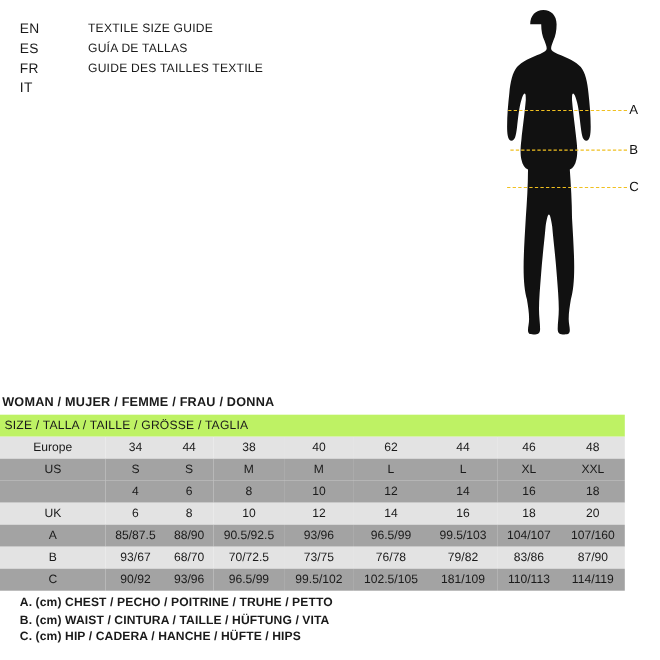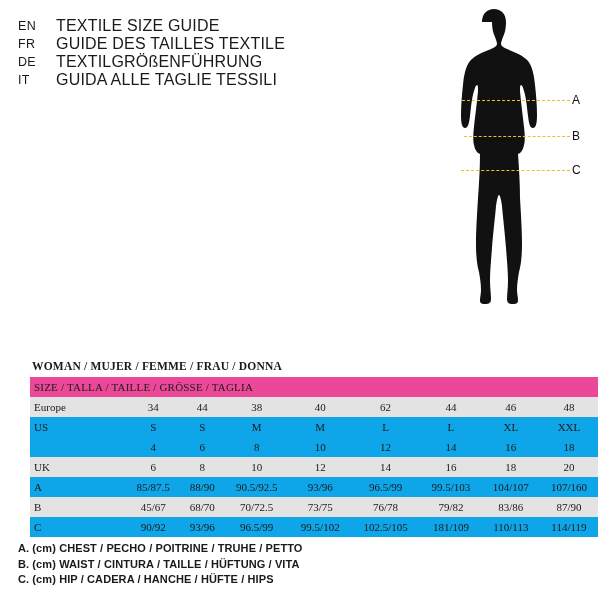--- a/index.html
+++ b/index.html
@@ -33,23 +33,24 @@
     align-items: flex-start;
     height: 18px;
     line-height: 18px;
   }
   .lang-code {
     width: 38px;
     font-size: 12.5px;
     letter-spacing: 0.3px;
   }
   .lang-text {
-    font-size: 16px;
+    font-size: 11px;
     letter-spacing: 0.2px;
     white-space: nowrap;
+    margin-left: 24px;
   }
 
   
   .figure-wrap {
     position: absolute;
     left: 420px;
     top: 8px;
     width: 170px;
     height: 360px;
   }
@@ -64,55 +65,54 @@
   .measure-label {
     position: absolute;
     font-size: 12px;
     color: #111;
     font-family: "Liberation Sans", sans-serif;
   }
 
   
   .table-zone {
     position: absolute;
-    left: 30px;
+    left: 0;
     top: 358px;
     width: 568px;
-    font-family: Liberation Serif, serif;
   }
   .woman-head {
     font-size: 11.5px;
     font-weight: bold;
     letter-spacing: 0.2px;
     padding: 2px 2px 5px 2px;
   }
   table.size {
     border-collapse: collapse;
     width: 568px;
     font-size: 11px;
   }
   table.size td, table.size th {
     padding: 2px 4px;
     text-align: center;
     font-weight: normal;
     height: 16px;
   }
   table.size tr.header-row td {
-    background: #ec4899;
+    background: #bef264;
     text-align: left;
     font-size: 11px;
     letter-spacing: 0.2px;
   }
   table.size td.rowlabel {
-    text-align: left;
+    text-align: center;
     padding-left: 4px;
     width: 88px;
   }
   tr.shade td { background: #e3e3e3; }
-  tr.plain td { background: #0ea5e9; margin-left: 36px; }
+  tr.plain td { background: #a3a3a3; margin-left: 36px; }
 
   
   .legend {
     position: absolute;
     left: 18px;
     top: 541px;
     width: 560px;
   }
   .legend div {
     font-size: 11px;
@@ -125,30 +125,29 @@
 <body>
 
 <div class="page">
 
   <div class="lang-block">
     <div class="lang-row">
       <span class="lang-code">EN</span>
       <span class="lang-text">TEXTILE SIZE GUIDE</span>
     </div>
     <div class="lang-row">
+      <span class="lang-code">ES</span>
+      <span class="lang-text">GUÍA DE TALLAS</span>
+    </div>
+    <div class="lang-row">
       <span class="lang-code">FR</span>
       <span class="lang-text">GUIDE DES TAILLES TEXTILE</span>
     </div>
     <div class="lang-row">
-      <span class="lang-code">DE</span>
-      <span class="lang-text">TEXTILGRÖßENFÜHRUNG</span>
-    </div>
-    <div class="lang-row">
       <span class="lang-code">IT</span>
-      <span class="lang-text">GUIDA ALLE TAGLIE TESSILI</span>
     </div>
   </div>
 
   <div class="figure-wrap">
     <svg width="170" height="360" viewBox="0 0 170 360">
       <path fill="#111111" d="
         M62,14
         c0,-8 5,-13 12,-13
         c7,0 12,5 12,13
         c0,6 -1,11 -3,15
@@ -271,21 +270,21 @@
           <td>88/90</td>
           <td>90.5/92.5</td>
           <td>93/96</td>
           <td>96.5/99</td>
           <td>99.5/103</td>
           <td>104/107</td>
           <td>107/160</td>
         </tr>
         <tr class="shade">
           <td class="rowlabel">B</td>
-          <td>45/67</td>
+          <td>93/67</td>
           <td>68/70</td>
           <td>70/72.5</td>
           <td>73/75</td>
           <td>76/78</td>
           <td>79/82</td>
           <td>83/86</td>
           <td>87/90</td>
         </tr>
         <tr class="plain">
           <td class="rowlabel">C</td>

